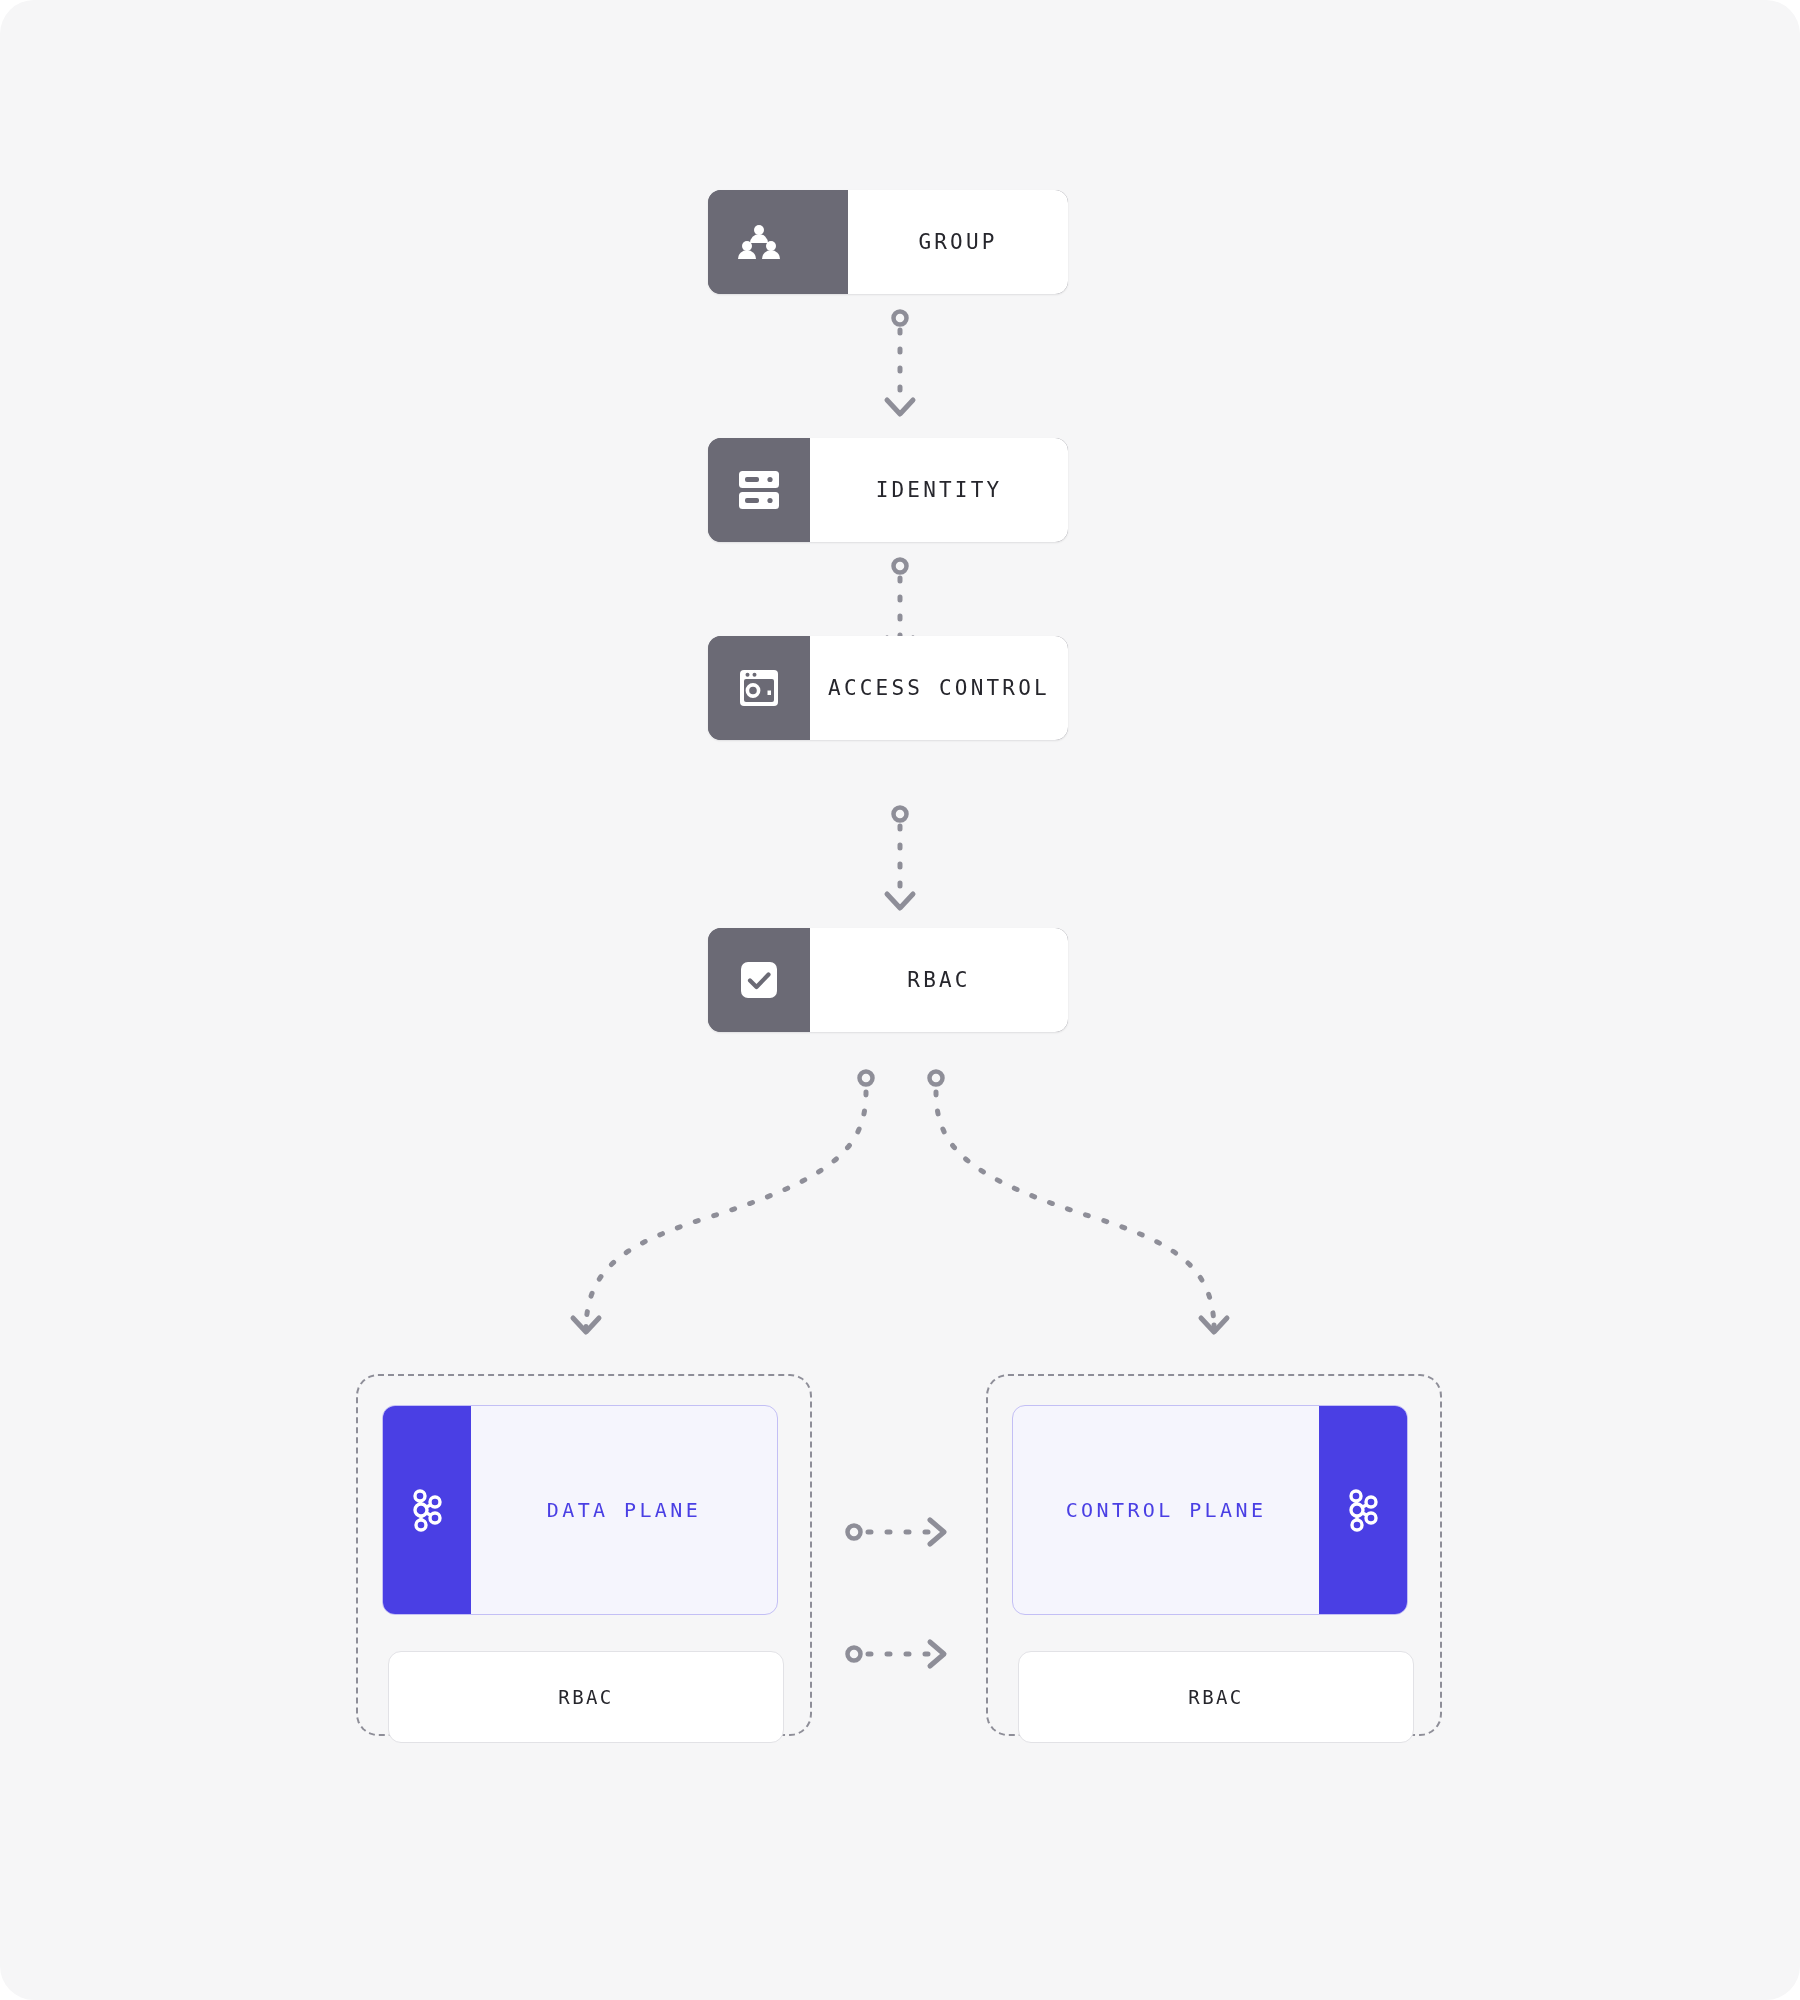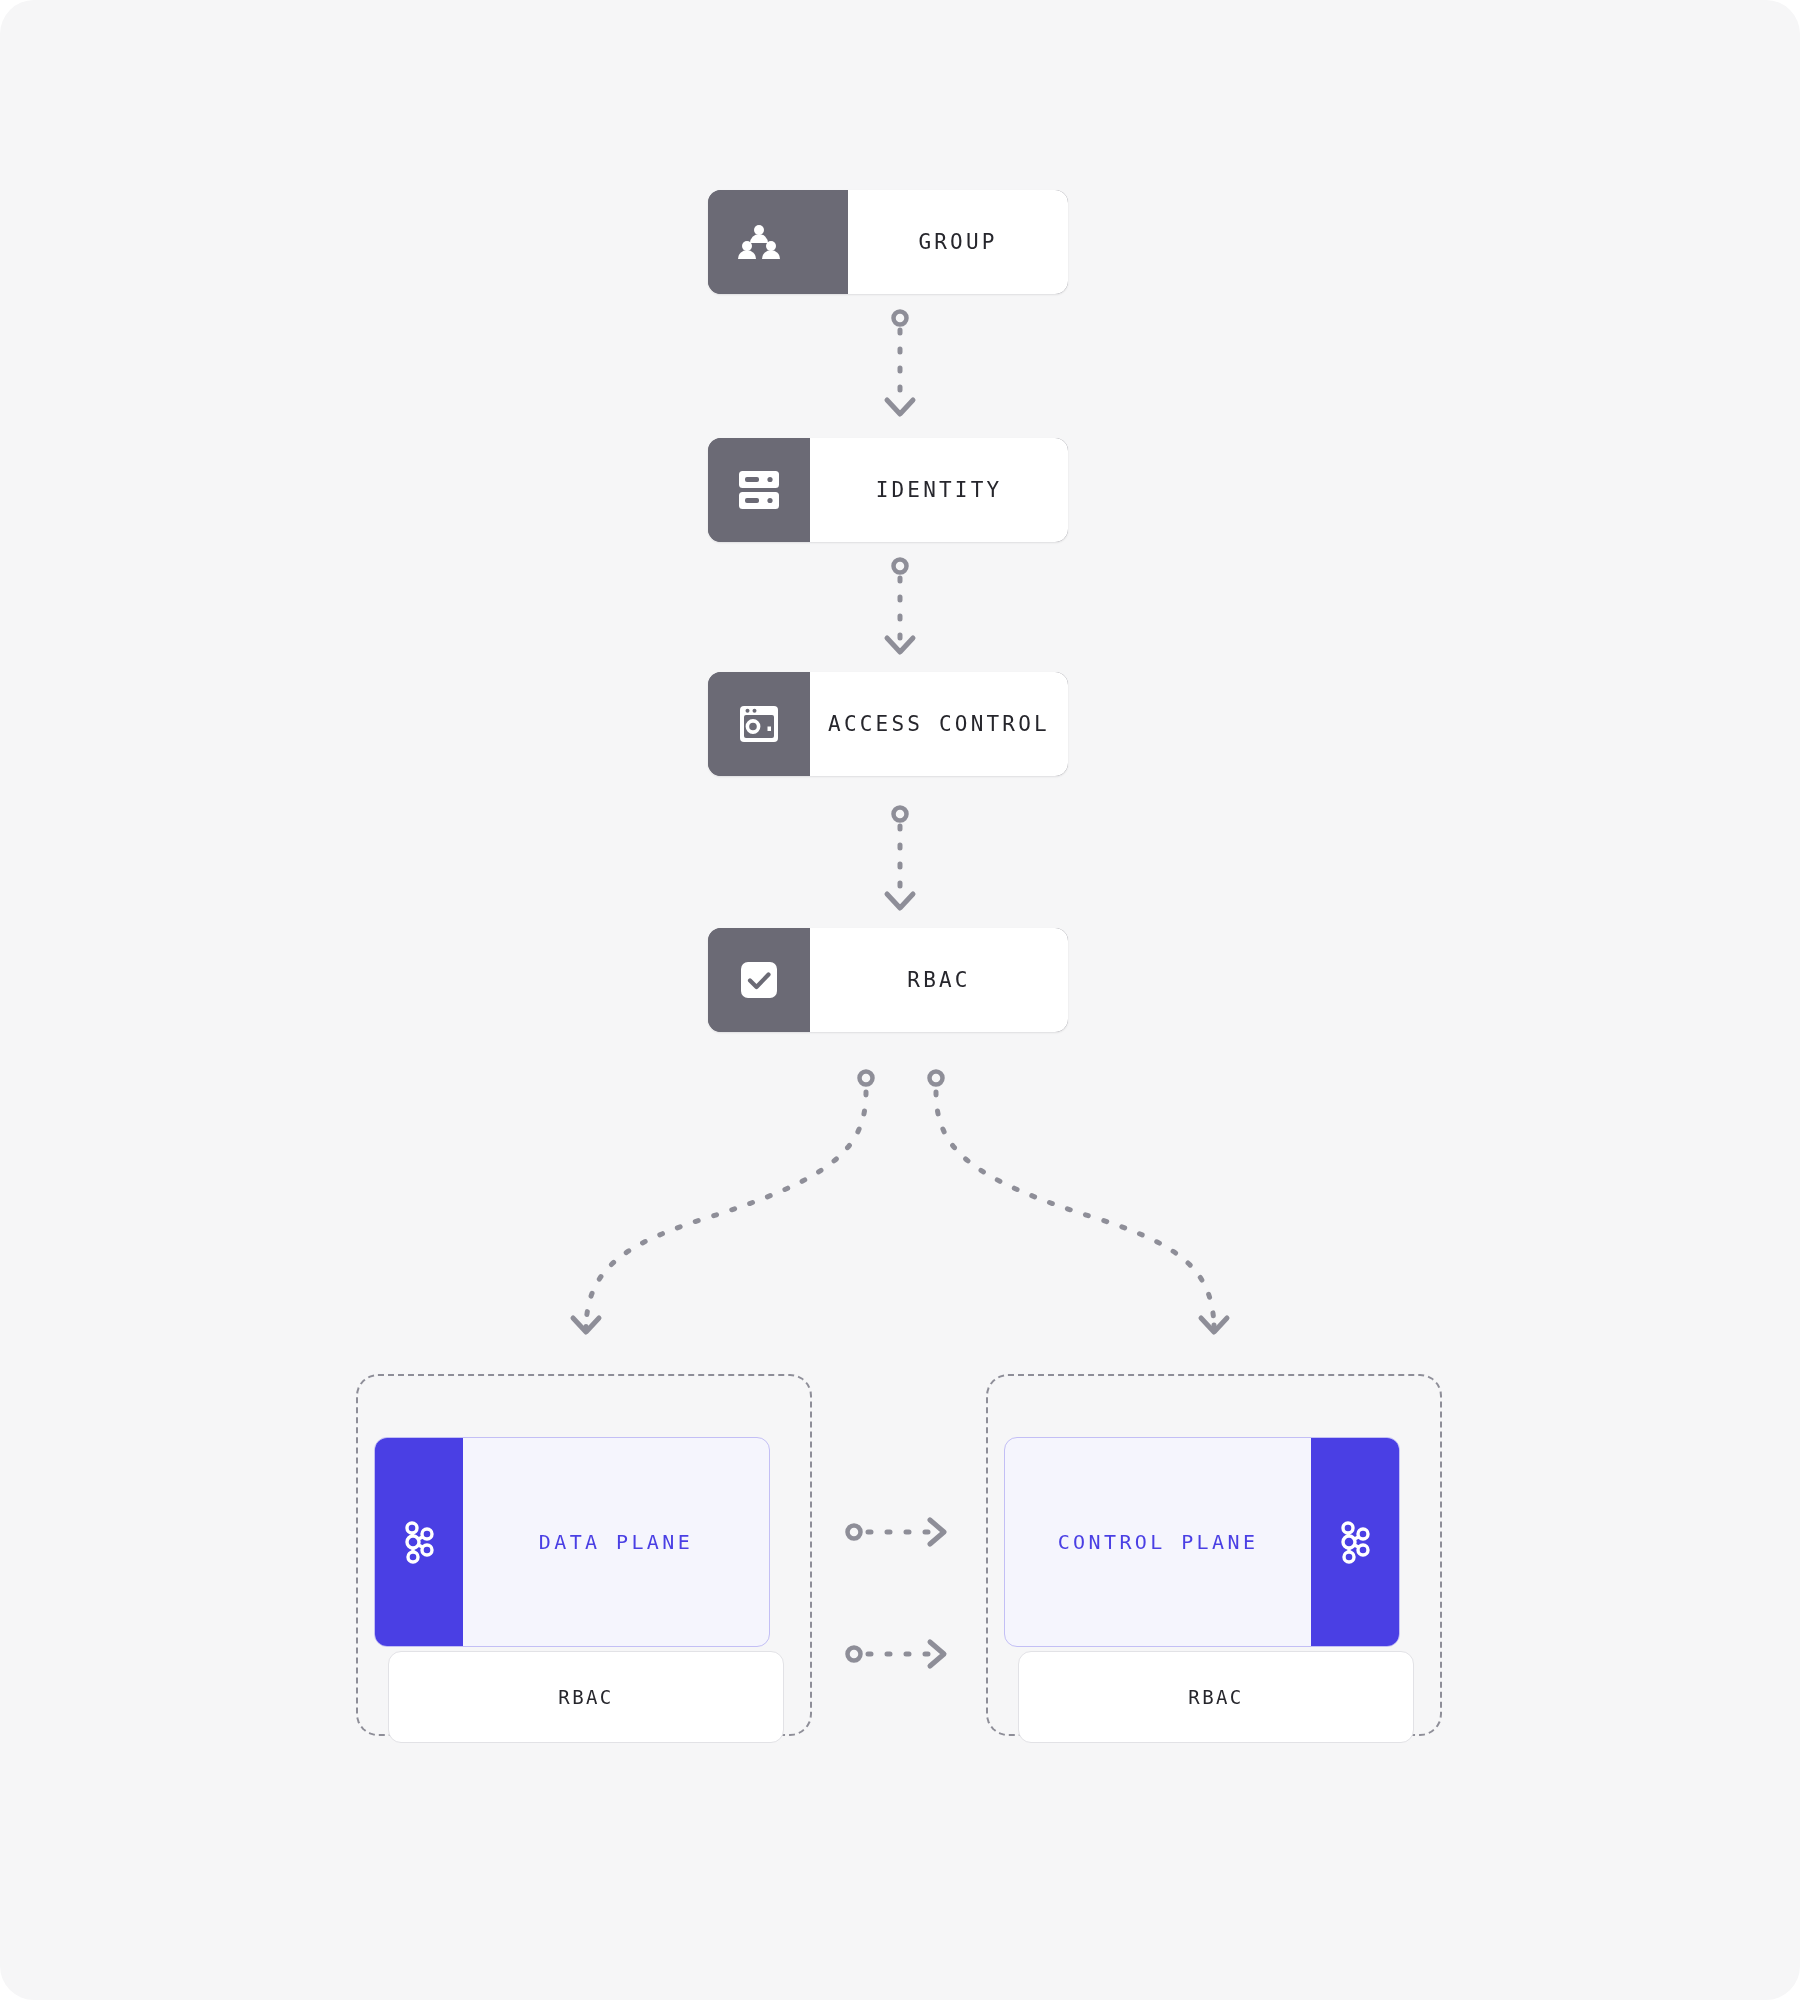--- a/index.html
+++ b/index.html
@@ -57,48 +57,47 @@
     align-items: center;
     justify-content: center;
     font-size: 21px;
     letter-spacing: 3.2px;
     color: #26262c;
     font-weight: 500;
   }
 
   .n-group   { left: 708px; top: 190px; gap: 38px; }
   .n-identity{ left: 708px; top: 438px; }
-  .n-access  { left: 708px; top: 672px; }
+  .n-access  { left: 708px; top: 636px; }
   .n-rbac    { left: 708px; top: 928px; }
 
   
   .plane-group {
     position: absolute;
     width: 456px;
     height: 362px;
     border: 2.5px dashed #8e8e98;
     border-radius: 22px;
     background: transparent;
   }
   .g-data    { left: 356px; top: 1374px; }
   .g-control { left: 986px; top: 1374px; }
 
   .plane-card {
     position: absolute;
-    left: 16px;
+    left: 24px;
     top: 29px;
     width: 396px;
     height: 210px;
     border: 1.5px solid #c3bff5;
     border-radius: 13px;
     background: #f5f5fd;
     display: flex;
     align-items: stretch;
     overflow: hidden;
-    margin-top: 32px;
   }
   .plane-strip {
     flex: 0 0 88px;
     background: #4a3fe4;
     display: flex;
     align-items: center;
     justify-content: center;
   }
   .plane-title {
     flex: 1 1 auto;

